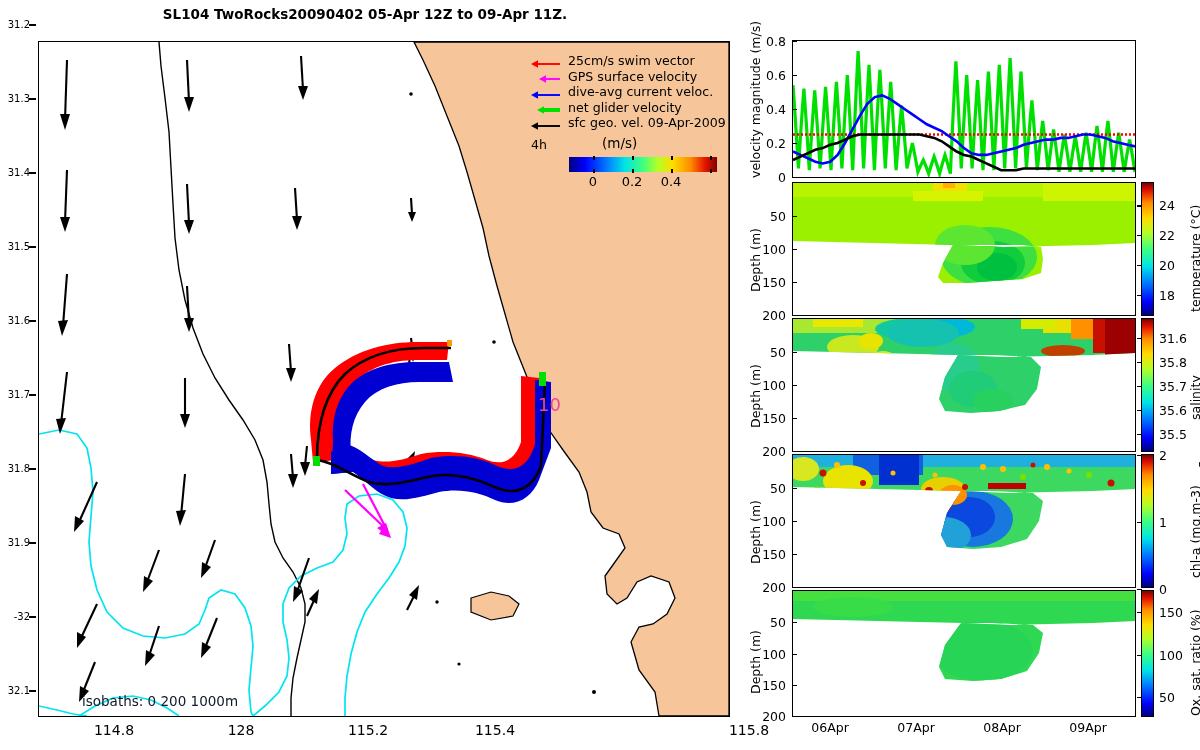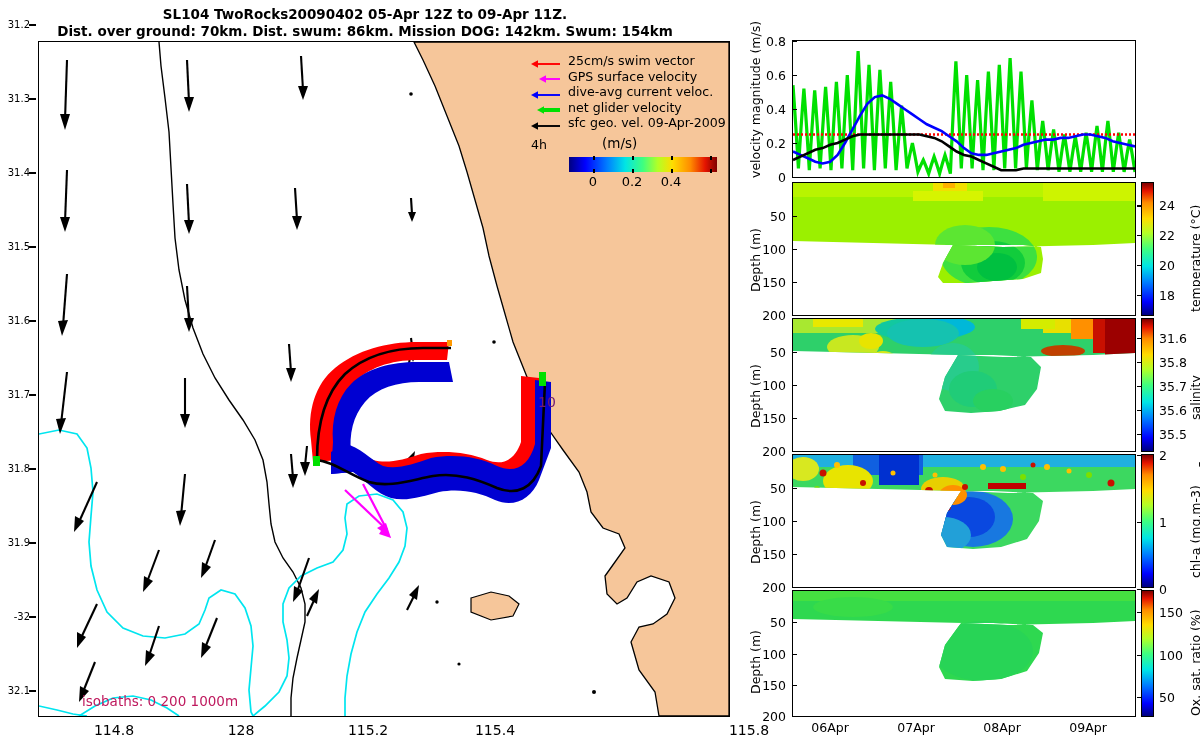--- a/index.html
+++ b/index.html
@@ -28,22 +28,22 @@
   .lg-label{font-size:12.6px;color:#000;white-space:nowrap;padding-left:6px;}
   .lg-4h{font-size:12.6px;color:#000;position:absolute;left:5px;top:84px;}
   .lg-ms{font-size:13.5px;color:#000;position:absolute;left:76px;top:82px;}
   .cbar-h{position:absolute;left:43px;top:104px;width:148px;height:15px;
      background:linear-gradient(to right,#00007f 0%,#0000ff 11%,#0080ff 26%,#00e5e5 38%,#3fff7f 50%,#b3ff26 60%,#ffdc00 70%,#ff8c00 82%,#e51400 92%,#7f0000 100%);}
   .cbar-h i{position:absolute;top:-1px;width:1.5px;height:4px;background:#000;}
   .cbar-h u{position:absolute;bottom:-1px;width:1.5px;height:4px;background:#000;}
   .cbar-h-ticks{position:absolute;left:43px;top:121px;width:148px;height:18px;}
   .cbar-h-ticks span{position:absolute;top:0;font-size:13px;transform:translateX(-50%);}
 
-  .map-label-10{position:absolute;left:499px;top:352px;font-size:14px;color:#701a75;}
-  .isobath-note{position:absolute;left:43px;top:651px;font-size:13.5px;color:#be185d;white-space:nowrap;}
+  .map-label-10{position:absolute;left:499px;top:352px;font-size:18px;color:#ec4899;}
+  .isobath-note{position:absolute;left:43px;top:651px;font-size:13.5px;color:#0f172a;white-space:nowrap;}
 
   
   .right{position:absolute;left:736px;top:0;width:464px;height:750px;}
   .panel{position:absolute;}
   .panel-frame{position:absolute;inset:0;border:1.3px solid #000;box-sizing:border-box;background:#fff;overflow:hidden;}
   .panel-svg{position:absolute;left:0;top:0;}
 
   .ylab{position:absolute;font-size:12.5px;color:#000;white-space:nowrap;
         transform-origin:0 0;transform:rotate(-90deg);}
   .ytick-txt{position:absolute;font-size:12.5px;color:#000;transform:translateY(-50%);text-align:right;white-space:nowrap;}
@@ -56,21 +56,20 @@
   .cbar-title{position:absolute;font-size:12.5px;color:#000;white-space:nowrap;transform-origin:0 0;transform:rotate(-90deg);}
   .copyright{position:absolute;font-size:11.5px;color:#000;white-space:nowrap;transform-origin:0 0;transform:rotate(-90deg);}
 </style>
 </head>
 <body>
 
 <div class="root">
 
   <div class="title-block">
     <div class="title-line">SL104 TwoRocks20090402 05-Apr 12Z to 09-Apr 11Z.</div>
-    <div class="title-line">Dist. over ground: 70km. Dist. swum: 86km. Mission DOG: 142km. Swum: 154km</div>
   </div>
 
   <div class="ax-y" id="map-y-axis">
       <span style="top: -17px;">31.2</span>
       <i class="tick" style="top: -17px;"></i>
       <span style="top: 57px;">31.3</span>
       <i class="tick" style="top: 57px;"></i>
       <span style="top: 131px;">31.4</span>
       <i class="tick" style="top: 131px;"></i>
       <span style="top: 205px;">31.5</span>

